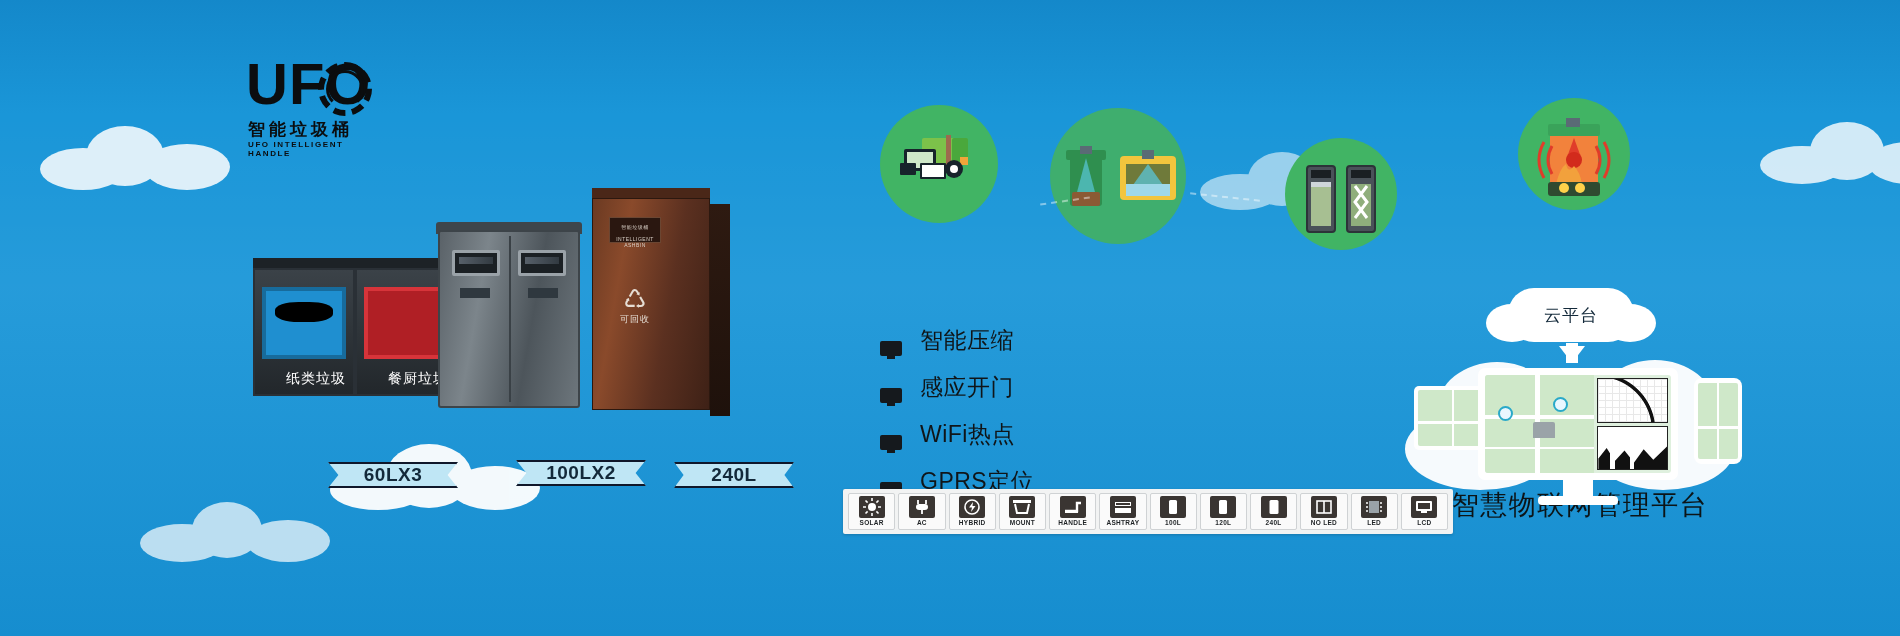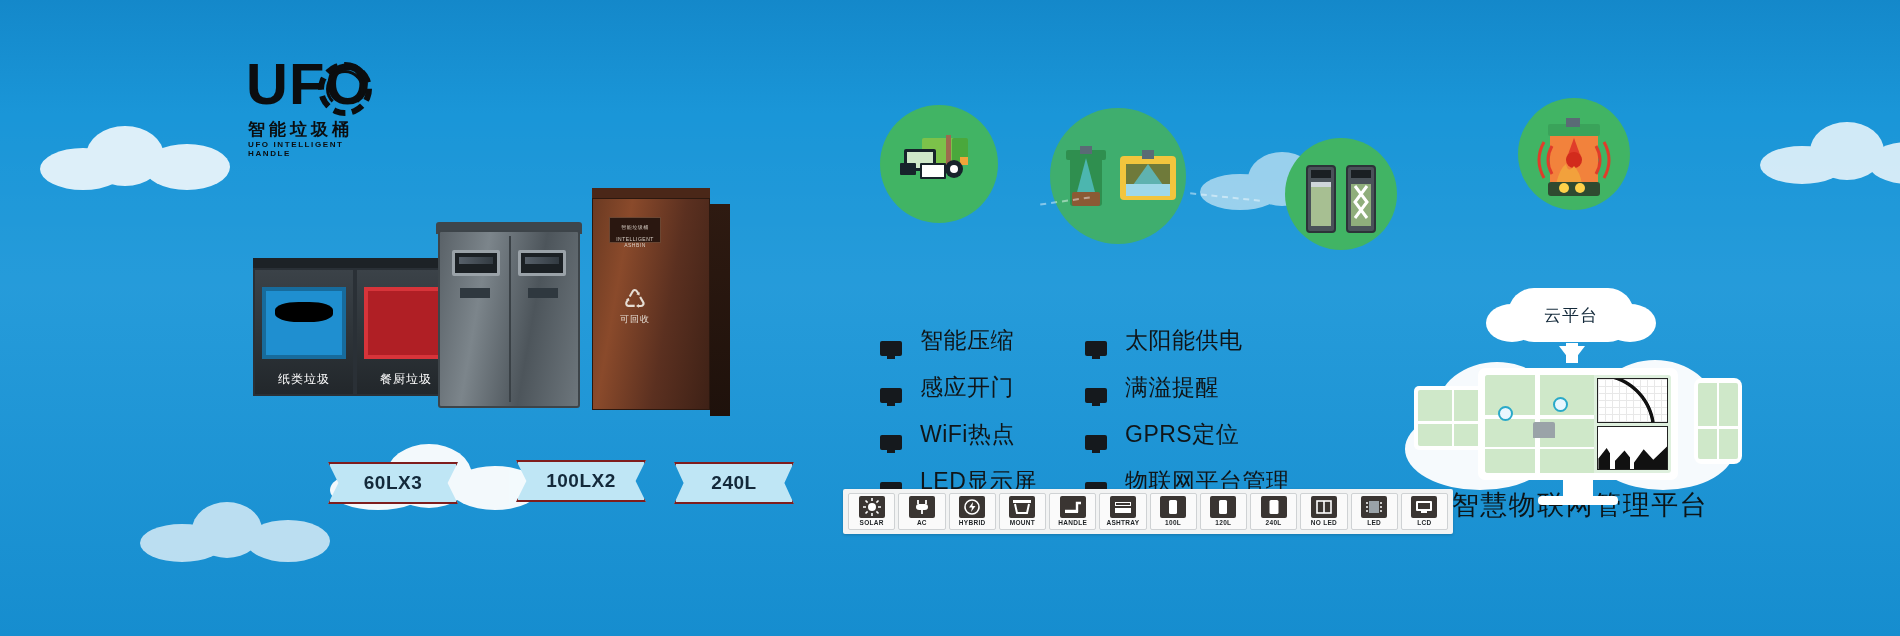--- a/index.html
+++ b/index.html
@@ -37,22 +37,22 @@
   .logo .en { position:absolute; left:2px; top:84px; font-size:8px; letter-spacing:1.6px;
      color:#0b0d0f; font-weight:bold; }
 
   
   .binwrap{ position:absolute; }
   .tri-bin{ left:253px; top:268px; width:204px; height:128px; display:flex; }
   .tri-bin .cell{ flex:1; position:relative; border:2px solid #2a3036;
      background:linear-gradient(180deg,#3b4248,#22272b); }
   .tri-bin .panel{ position:absolute; left:7%; top:14%; width:86%; height:58%;
      border:4px solid rgba(0,0,0,.25); }
-  .tri-bin .lbl{ position:absolute; bottom:6px; left:0; width:100%; text-align:center;
-     font-size:12px; color:#fff; letter-spacing:1px; }
+  .tri-bin .lbl{ position:absolute; bottom:6px; left:12px; width:100%; text-align:center;
+     font-size:14px; color:#fff; letter-spacing:1px; }
   .c1 .panel{ background:#1f8fd0; }
   .c2 .panel{ background:#b01f25; border-color:#d7343a; }
   .c3 .panel{ background:#cfcb2a; }
   .c1 .lbl,.c3 .lbl{ color:#fff; }
   .slot{ position:absolute; left:20%; top:26%; width:60%; height:16%;
      background:#000; border-radius:40%; }
   .slot.round{ border-radius:50%; left:26%; width:48%; height:26%; top:22%; }
   .tri-bin .topcap{ position:absolute; left:0; top:-10px; width:100%; height:12px;
      background:#1d2226; }
 
@@ -84,21 +84,21 @@
   .brown-bin .plate{ position:absolute; left:16px; top:18px; width:52px; height:26px;
     background:#2a1710; border:1px solid #6b4632; }
   .brown-bin .plate span{ display:block; color:#d8cfc6; font-size:5px; text-align:center;
     margin-top:6px; letter-spacing:.5px; }
   .brown-bin .rec{ position:absolute; left:22px; top:86px; width:40px; height:46px;
     text-align:center; }
   .brown-bin .rec .sym{ font-size:26px; color:#e6ded5; line-height:28px; }
   .brown-bin .rec .t{ font-size:9px; color:#e6ded5; letter-spacing:1px; }
 
   
-  .ribbon { position:absolute; height:42px; background:#bfe6f5; border:2px solid #7f1d1d;
+  .ribbon { position:absolute; height:26px; background:#bfe6f5; border:2px solid #0f172a;
     display:flex; align-items:center; justify-content:center;
     clip-path:polygon(0 0, 100% 0, 92% 50%, 100% 100%, 0 100%, 8% 50%);
     font-size:19px; font-weight:bold; color:#13293a; letter-spacing:.5px; }
 
   
   .gcircle{ position:absolute; border-radius:50%; background:#41b464; }
   .gcircle.alt{ background:#3fae6e; }
 
   
   .flist{ position:absolute; }
@@ -344,42 +344,24 @@
     <div class="frow">
       <span class="mon"></span>
       <span class="txt">感应开门</span>
     </div>
     <div class="frow">
       <span class="mon"></span>
       <span class="txt">WiFi热点</span>
     </div>
     <div class="frow">
       <span class="mon"></span>
-      <span class="txt">LED显示屏</span>
-    </div>
-  </div>
-
-  <div class="flist" style="left:1085px; top:325px;">
-    <div class="frow">
-      <span class="mon"></span>
-      <span class="txt">太阳能供电</span>
-    </div>
-    <div class="frow">
-      <span class="mon"></span>
-      <span class="txt">满溢提醒</span>
-    </div>
-    <div class="frow">
-      <span class="mon"></span>
       <span class="txt">GPRS定位</span>
     </div>
-    <div class="frow">
-      <span class="mon"></span>
-      <span class="txt">物联网平台管理</span>
-    </div>
-  </div>
+  </div>
+
 
   <div class="strip">
     <div class="chip">
       <span class="g">
         <svg width="18" height="18" viewBox="0 0 18 18">
             <circle cx="9" cy="9" r="4" fill="#fff"></circle>
         <g stroke="#fff" stroke-width="1.6">
               <line x1="9" y1="0" x2="9" y2="3"></line>
               <line x1="9" y1="15" x2="9" y2="18"></line>
         <line x1="0" y1="9" x2="3" y2="9"></line>

